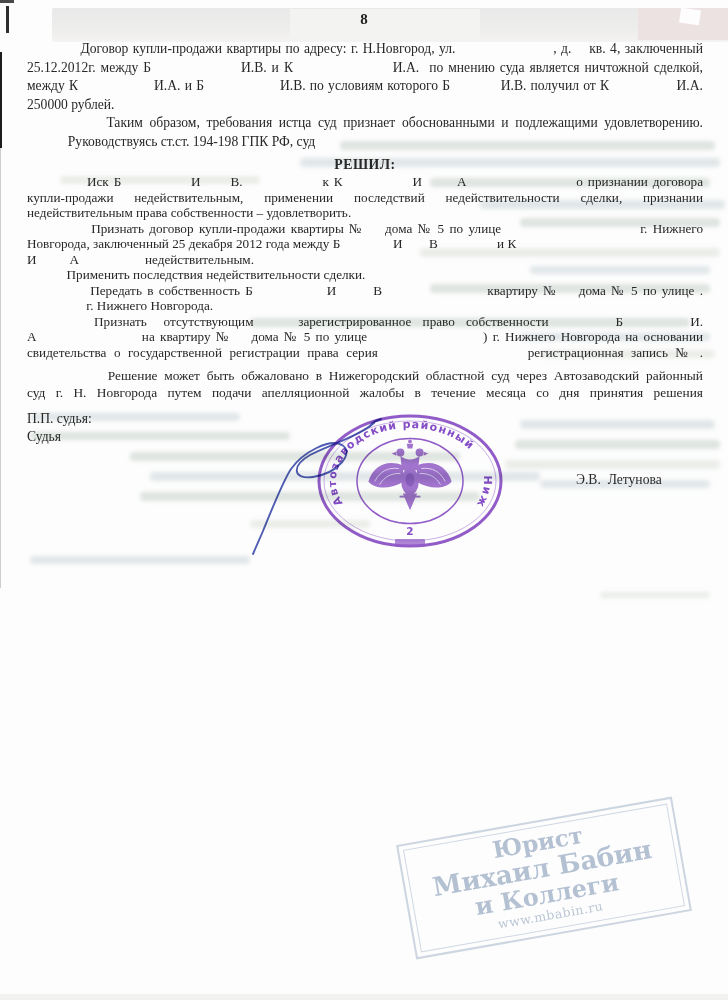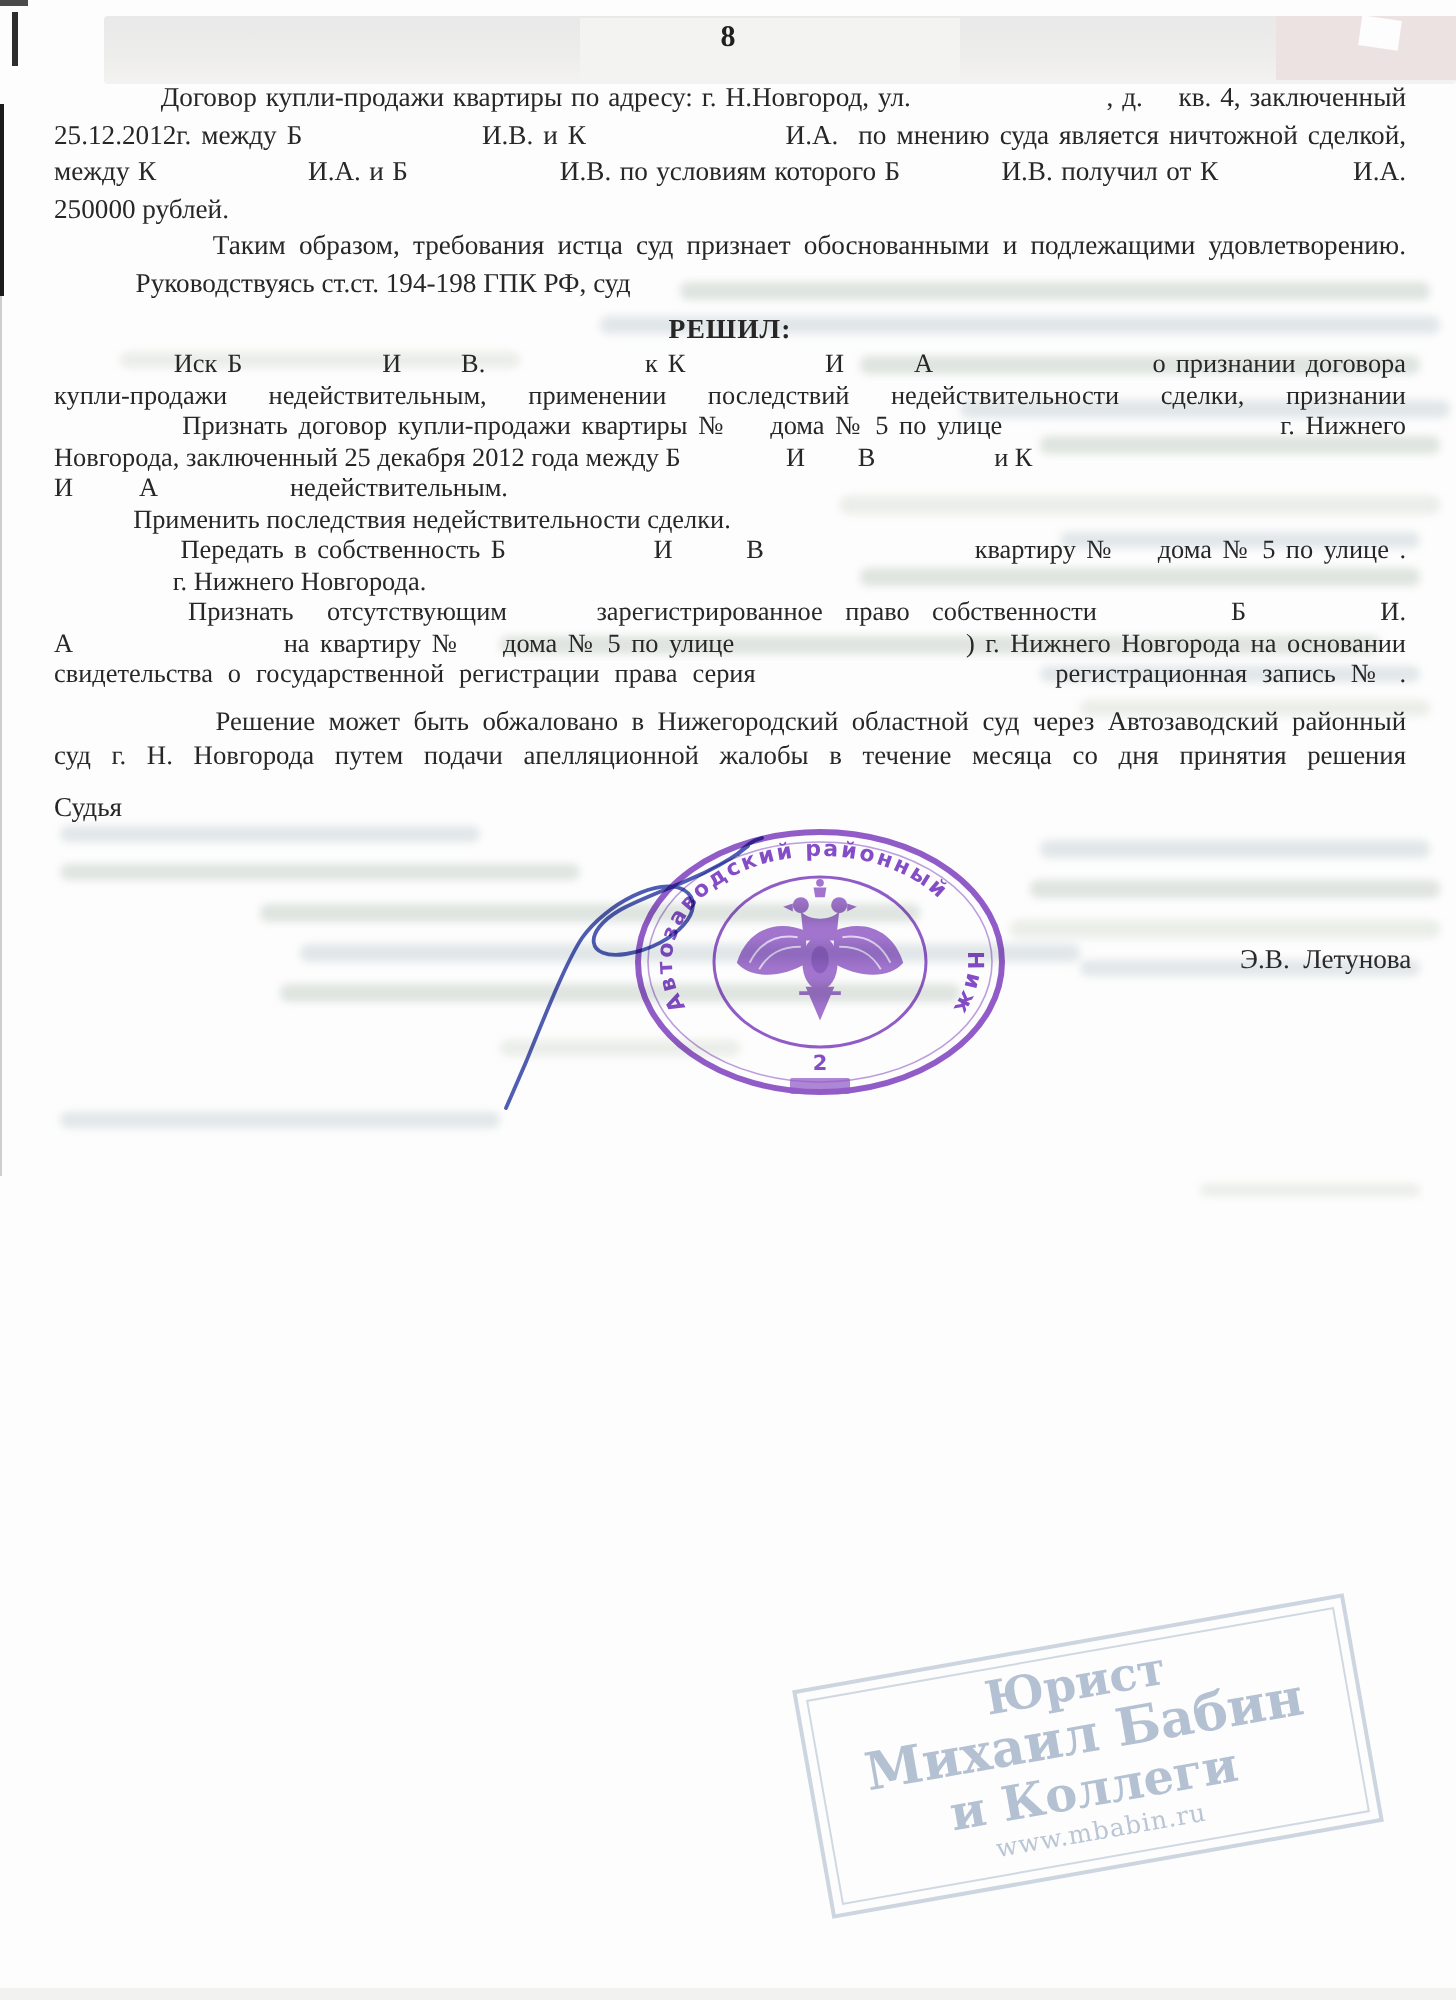--- a/index.html
+++ b/index.html
@@ -29,21 +29,21 @@
     font-size:15px;font-weight:bold;color:#1f1f1f;}
   .doc{position:absolute;left:27px;top:40px;width:676px;}
   .line{min-height:1em;}
   .s1 .line{font-size:13.6px;line-height:18.5px;}
   .s2 .line{font-size:13.2px;line-height:15.5px;}
   .s3{margin-top:7px;} .s3 .line{font-size:13.4px;line-height:17px;}
   .s4{margin-top:9px;} .s4 .line{font-size:13.6px;line-height:18px;}
   .j{text-align:justify;text-align-last:justify;}
   .head{margin-top:5px;font-size:13.8px;line-height:18px;font-weight:bold;
     text-align:center;letter-spacing:.5px;}
-  .judge-name{position:absolute;left:620px;top:472px;font-size:13.6px;color:#2a2a2a;}
+  .judge-name{position:absolute;left:576px;top:472px;font-size:13.6px;color:#2a2a2a;}
   
   .stamp{position:absolute;left:314px;top:411px;mix-blend-mode:multiply;opacity:.93;}
   .signature{position:absolute;left:235px;top:410px;mix-blend-mode:multiply;}
   
   .watermark{position:absolute;left:404px;top:820px;width:276px;height:112px;
     transform:rotate(-10deg);border:2px solid rgba(173,188,206,.6);
     mix-blend-mode:multiply;}
   .watermark-inner{position:absolute;left:4px;top:4px;right:4px;bottom:4px;
     border:1px solid rgba(173,188,206,.55);text-align:center;
     font-family:"DejaVu Serif", serif;color:#b6c3d4;}
@@ -100,35 +100,37 @@
     <div class="line j">25.12.2012г. между Б&nbsp;&nbsp;&nbsp;&nbsp;&nbsp;&nbsp;&nbsp;&nbsp;&nbsp;&nbsp;&nbsp;&nbsp;&nbsp;&nbsp;&nbsp;&nbsp;&nbsp;&nbsp;И.В. и К&nbsp;&nbsp;&nbsp;&nbsp;&nbsp;&nbsp;&nbsp;&nbsp;&nbsp;&nbsp;&nbsp;&nbsp;&nbsp;&nbsp;&nbsp;&nbsp;&nbsp;&nbsp;&nbsp;&nbsp;И.А.&nbsp;&nbsp;по мнению суда является ничтожной сделкой,</div>
     <div class="line j">между К&nbsp;&nbsp;&nbsp;&nbsp;&nbsp;&nbsp;&nbsp;&nbsp;&nbsp;&nbsp;&nbsp;&nbsp;&nbsp;&nbsp;&nbsp;&nbsp;&nbsp;&nbsp;И.А. и Б&nbsp;&nbsp;&nbsp;&nbsp;&nbsp;&nbsp;&nbsp;&nbsp;&nbsp;&nbsp;&nbsp;&nbsp;&nbsp;&nbsp;&nbsp;&nbsp;&nbsp;&nbsp;И.В. по условиям которого Б&nbsp;&nbsp;&nbsp;&nbsp;&nbsp;&nbsp;&nbsp;&nbsp;&nbsp;&nbsp;&nbsp;&nbsp;И.В. получил от К&nbsp;&nbsp;&nbsp;&nbsp;&nbsp;&nbsp;&nbsp;&nbsp;&nbsp;&nbsp;&nbsp;&nbsp;&nbsp;&nbsp;&nbsp;&nbsp;И.А.</div>
     <div class="line">250000 рублей.</div>
     <div class="line j">&nbsp;&nbsp;&nbsp;&nbsp;&nbsp;&nbsp;&nbsp;&nbsp;&nbsp;&nbsp;&nbsp;&nbsp;Таким образом, требования истца суд признает обоснованными и подлежащими удовлетворению.</div>
     <div class="line">&nbsp;&nbsp;&nbsp;&nbsp;&nbsp;&nbsp;&nbsp;&nbsp;&nbsp;&nbsp;&nbsp;&nbsp;Руководствуясь ст.ст. 194-198 ГПК РФ, суд</div>
   </div>
   <div class="head">РЕШИЛ:</div>
   <div class="s2">
     <div class="line j">&nbsp;&nbsp;&nbsp;&nbsp;&nbsp;&nbsp;&nbsp;&nbsp;&nbsp;&nbsp;&nbsp;&nbsp;Иск Б&nbsp;&nbsp;&nbsp;&nbsp;&nbsp;&nbsp;&nbsp;&nbsp;&nbsp;&nbsp;&nbsp;&nbsp;&nbsp;&nbsp;И&nbsp;&nbsp;&nbsp;&nbsp;&nbsp;&nbsp;В.&nbsp;&nbsp;&nbsp;&nbsp;&nbsp;&nbsp;&nbsp;&nbsp;&nbsp;&nbsp;&nbsp;&nbsp;&nbsp;&nbsp;&nbsp;&nbsp;к К&nbsp;&nbsp;&nbsp;&nbsp;&nbsp;&nbsp;&nbsp;&nbsp;&nbsp;&nbsp;&nbsp;&nbsp;&nbsp;&nbsp;И&nbsp;&nbsp;&nbsp;&nbsp;&nbsp;&nbsp;&nbsp;А&nbsp;&nbsp;&nbsp;&nbsp;&nbsp;&nbsp;&nbsp;&nbsp;&nbsp;&nbsp;&nbsp;&nbsp;&nbsp;&nbsp;&nbsp;&nbsp;&nbsp;&nbsp;&nbsp;&nbsp;&nbsp;&nbsp;о признании договора</div>
     <div class="line j">купли-продажи недействительным, применении последствий недействительности сделки, признании</div>
+    <div class="line">недействительным права собственности – удовлетворить.</div>
     <div class="line j">&nbsp;&nbsp;&nbsp;&nbsp;&nbsp;&nbsp;&nbsp;&nbsp;&nbsp;&nbsp;&nbsp;&nbsp;Признать договор купли-продажи квартиры №&nbsp;&nbsp;&nbsp;&nbsp;дома № 5 по улице&nbsp;&nbsp;&nbsp;&nbsp;&nbsp;&nbsp;&nbsp;&nbsp;&nbsp;&nbsp;&nbsp;&nbsp;&nbsp;&nbsp;&nbsp;&nbsp;&nbsp;&nbsp;&nbsp;&nbsp;&nbsp;&nbsp;&nbsp;&nbsp;&nbsp;&nbsp;г. Нижнего</div>
     <div class="line">Новгорода, заключенный 25 декабря 2012 года между Б&nbsp;&nbsp;&nbsp;&nbsp;&nbsp;&nbsp;&nbsp;&nbsp;&nbsp;&nbsp;&nbsp;&nbsp;&nbsp;&nbsp;&nbsp;&nbsp;И&nbsp;&nbsp;&nbsp;&nbsp;&nbsp;&nbsp;&nbsp;&nbsp;В&nbsp;&nbsp;&nbsp;&nbsp;&nbsp;&nbsp;&nbsp;&nbsp;&nbsp;&nbsp;&nbsp;&nbsp;&nbsp;&nbsp;&nbsp;&nbsp;&nbsp;&nbsp;и К</div>
     <div class="line">И&nbsp;&nbsp;&nbsp;&nbsp;&nbsp;&nbsp;&nbsp;&nbsp;&nbsp;&nbsp;А&nbsp;&nbsp;&nbsp;&nbsp;&nbsp;&nbsp;&nbsp;&nbsp;&nbsp;&nbsp;&nbsp;&nbsp;&nbsp;&nbsp;&nbsp;&nbsp;&nbsp;&nbsp;&nbsp;&nbsp;недействительным.</div>
     <div class="line">&nbsp;&nbsp;&nbsp;&nbsp;&nbsp;&nbsp;&nbsp;&nbsp;&nbsp;&nbsp;&nbsp;&nbsp;Применить последствия недействительности сделки.</div>
     <div class="line j">&nbsp;&nbsp;&nbsp;&nbsp;&nbsp;&nbsp;&nbsp;&nbsp;&nbsp;&nbsp;&nbsp;&nbsp;Передать в собственность Б&nbsp;&nbsp;&nbsp;&nbsp;&nbsp;&nbsp;&nbsp;&nbsp;&nbsp;&nbsp;&nbsp;&nbsp;&nbsp;&nbsp;И&nbsp;&nbsp;&nbsp;&nbsp;&nbsp;&nbsp;&nbsp;В&nbsp;&nbsp;&nbsp;&nbsp;&nbsp;&nbsp;&nbsp;&nbsp;&nbsp;&nbsp;&nbsp;&nbsp;&nbsp;&nbsp;&nbsp;&nbsp;&nbsp;&nbsp;&nbsp;&nbsp;квартиру №&nbsp;&nbsp;&nbsp;&nbsp;дома № 5 по улице .</div>
     <div class="line">&nbsp;&nbsp;&nbsp;&nbsp;&nbsp;&nbsp;&nbsp;&nbsp;&nbsp;&nbsp;&nbsp;&nbsp;&nbsp;&nbsp;&nbsp;&nbsp;&nbsp;&nbsp;г. Нижнего Новгорода.</div>
     <div class="line j">&nbsp;&nbsp;&nbsp;&nbsp;&nbsp;&nbsp;&nbsp;&nbsp;&nbsp;&nbsp;&nbsp;&nbsp;Признать&nbsp;&nbsp;&nbsp;отсутствующим&nbsp;&nbsp;&nbsp;&nbsp;&nbsp;&nbsp;&nbsp;&nbsp;зарегистрированное&nbsp;&nbsp;право&nbsp;&nbsp;собственности&nbsp;&nbsp;&nbsp;&nbsp;&nbsp;&nbsp;&nbsp;&nbsp;&nbsp;&nbsp;&nbsp;&nbsp;Б&nbsp;&nbsp;&nbsp;&nbsp;&nbsp;&nbsp;&nbsp;&nbsp;&nbsp;&nbsp;&nbsp;&nbsp;И.</div>
     <div class="line j">А&nbsp;&nbsp;&nbsp;&nbsp;&nbsp;&nbsp;&nbsp;&nbsp;&nbsp;&nbsp;&nbsp;&nbsp;&nbsp;&nbsp;&nbsp;&nbsp;&nbsp;&nbsp;&nbsp;&nbsp;на квартиру №&nbsp;&nbsp;&nbsp;&nbsp;дома № 5 по улице&nbsp;&nbsp;&nbsp;&nbsp;&nbsp;&nbsp;&nbsp;&nbsp;&nbsp;&nbsp;&nbsp;&nbsp;&nbsp;&nbsp;&nbsp;&nbsp;&nbsp;&nbsp;&nbsp;&nbsp;&nbsp;&nbsp;) г. Нижнего Новгорода на основании</div>
     <div class="line j">свидетельства о государственной регистрации права серия&nbsp;&nbsp;&nbsp;&nbsp;&nbsp;&nbsp;&nbsp;&nbsp;&nbsp;&nbsp;&nbsp;&nbsp;&nbsp;&nbsp;&nbsp;&nbsp;&nbsp;&nbsp;&nbsp;&nbsp;регистрационная запись № .</div>
   </div>
   <div class="s3">
     <div class="line j">&nbsp;&nbsp;&nbsp;&nbsp;&nbsp;&nbsp;&nbsp;&nbsp;&nbsp;&nbsp;&nbsp;&nbsp;Решение может быть обжаловано в Нижегородский областной суд через Автозаводский районный</div>
     <div class="line j">суд г. Н. Новгорода путем подачи апелляционной жалобы в течение месяца со дня принятия решения</div>
   </div>
   <div class="s4">
+    <div class="line">П.П. судья:</div>
     <div class="line">Судья</div>
   </div>
 </div>
 
 <div class="judge-name">Э.В.&nbsp;&nbsp;Летунова</div>
 
 <svg class="stamp" width="192" height="141" viewBox="0 0 192 141">
   <defs>
     <path id="arcText" d="M 30.7 94.9 A 74 53 0 1 1 161.3 94.9" fill="none"></path>
   </defs>

